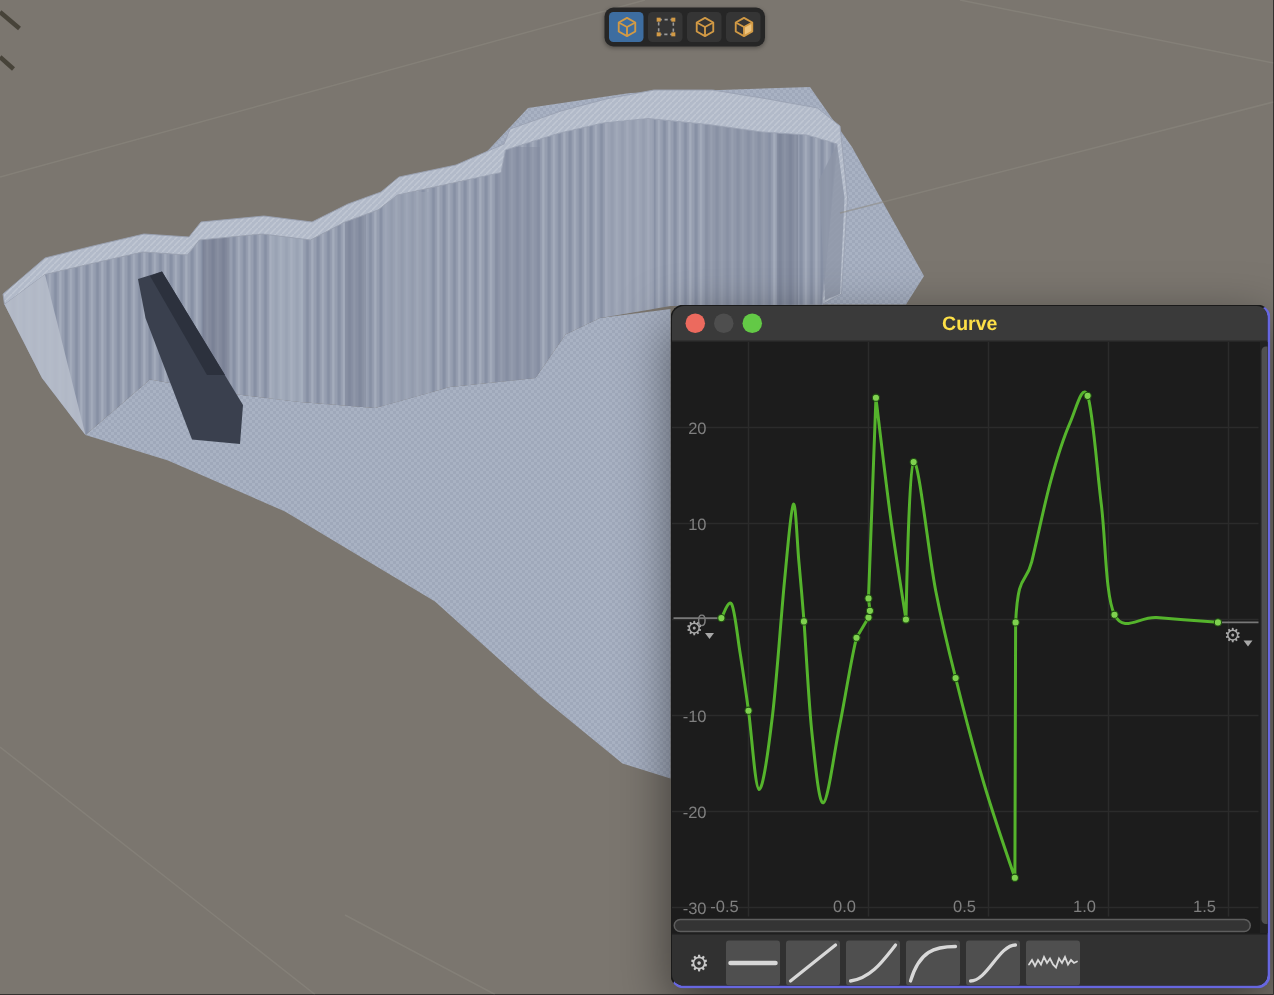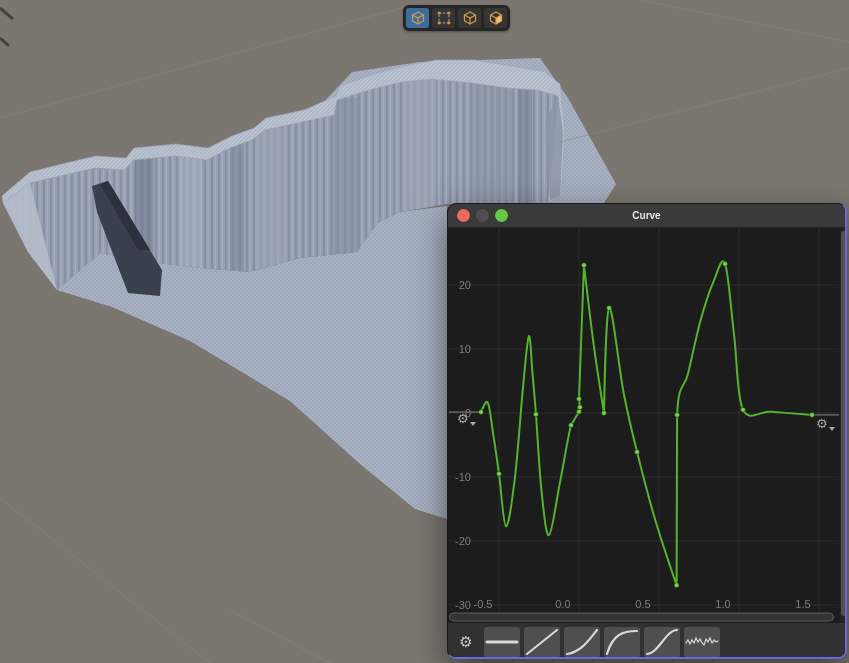--- a/index.html
+++ b/index.html
@@ -14,21 +14,21 @@
   .vp-btn.sel{background:#3d6da0;}
   
   #curve-window{position:absolute;left:447px;top:203px;width:400px;height:456px;
       background:#1c1c1c;border-radius:9px;overflow:hidden;
       border:1px solid #1a1a1a;border-right:2px solid #6767df;border-bottom:2px solid #6767df;
       box-shadow:0 12px 34px rgba(0,0,0,.5);}
   #titlebar{position:absolute;left:0;top:0;width:100%;height:24px;background:#3a3a3a;
       border-bottom:1px solid #262626;display:flex;align-items:center;}
   #traffic{position:absolute;left:9px;top:5px;display:flex;gap:6px;}
   .tl{width:13px;height:13px;border-radius:50%;}
-  #win-title{width:100%;text-align:center;font-size:10px;font-weight:bold;color:#e5e5e5;}
+  #win-title{width:100%;text-align:center;font-size:13px;font-weight:bold;color:#fde047;}
   #plot-svg{position:absolute;left:0;top:24px;}
   #shelf{position:absolute;left:0;top:418px;width:100%;height:38px;background:#313131;
       border-top:1px solid #1f1f1f;display:flex;align-items:center;}
   #shelf-gear{width:36px;text-align:center;color:#c9c9c9;font-size:15px;
       font-family:"DejaVu Sans",sans-serif;}
   .preset{width:36px;height:30px;background:#4f4f4f;border-radius:2px;margin-right:4px;
       flex:none;}
   .lbl{fill:#7f7f7f;font-size:11px;font-family:"Liberation Sans",sans-serif;}
 </style>
 </head>

